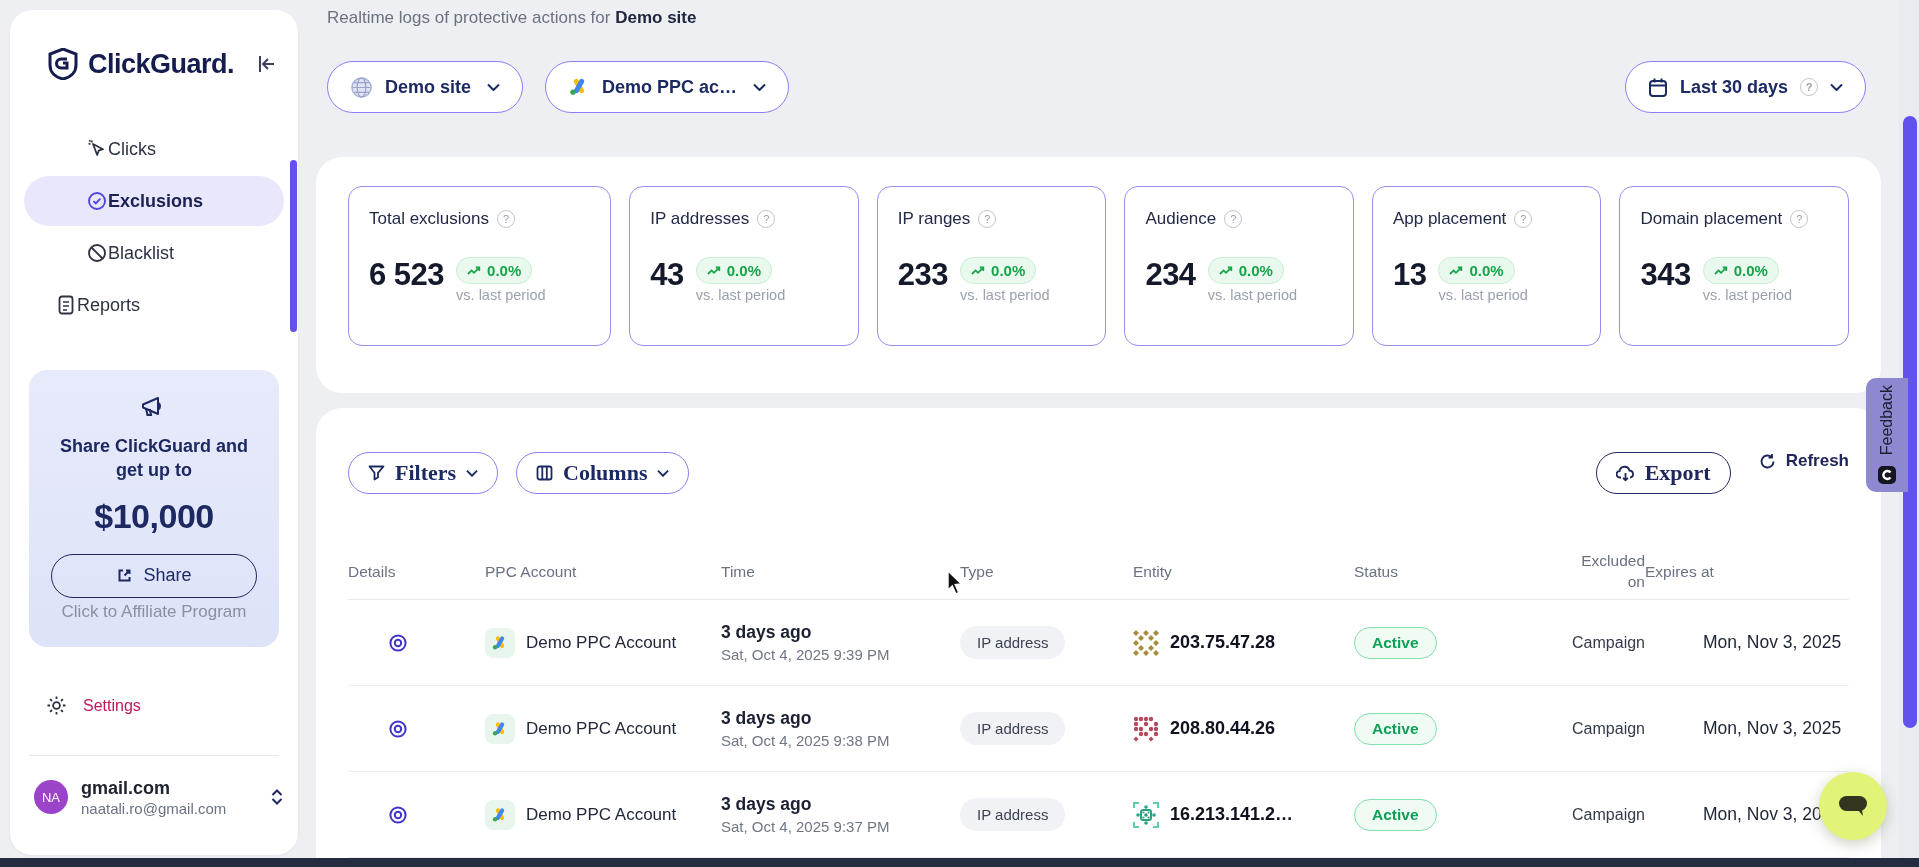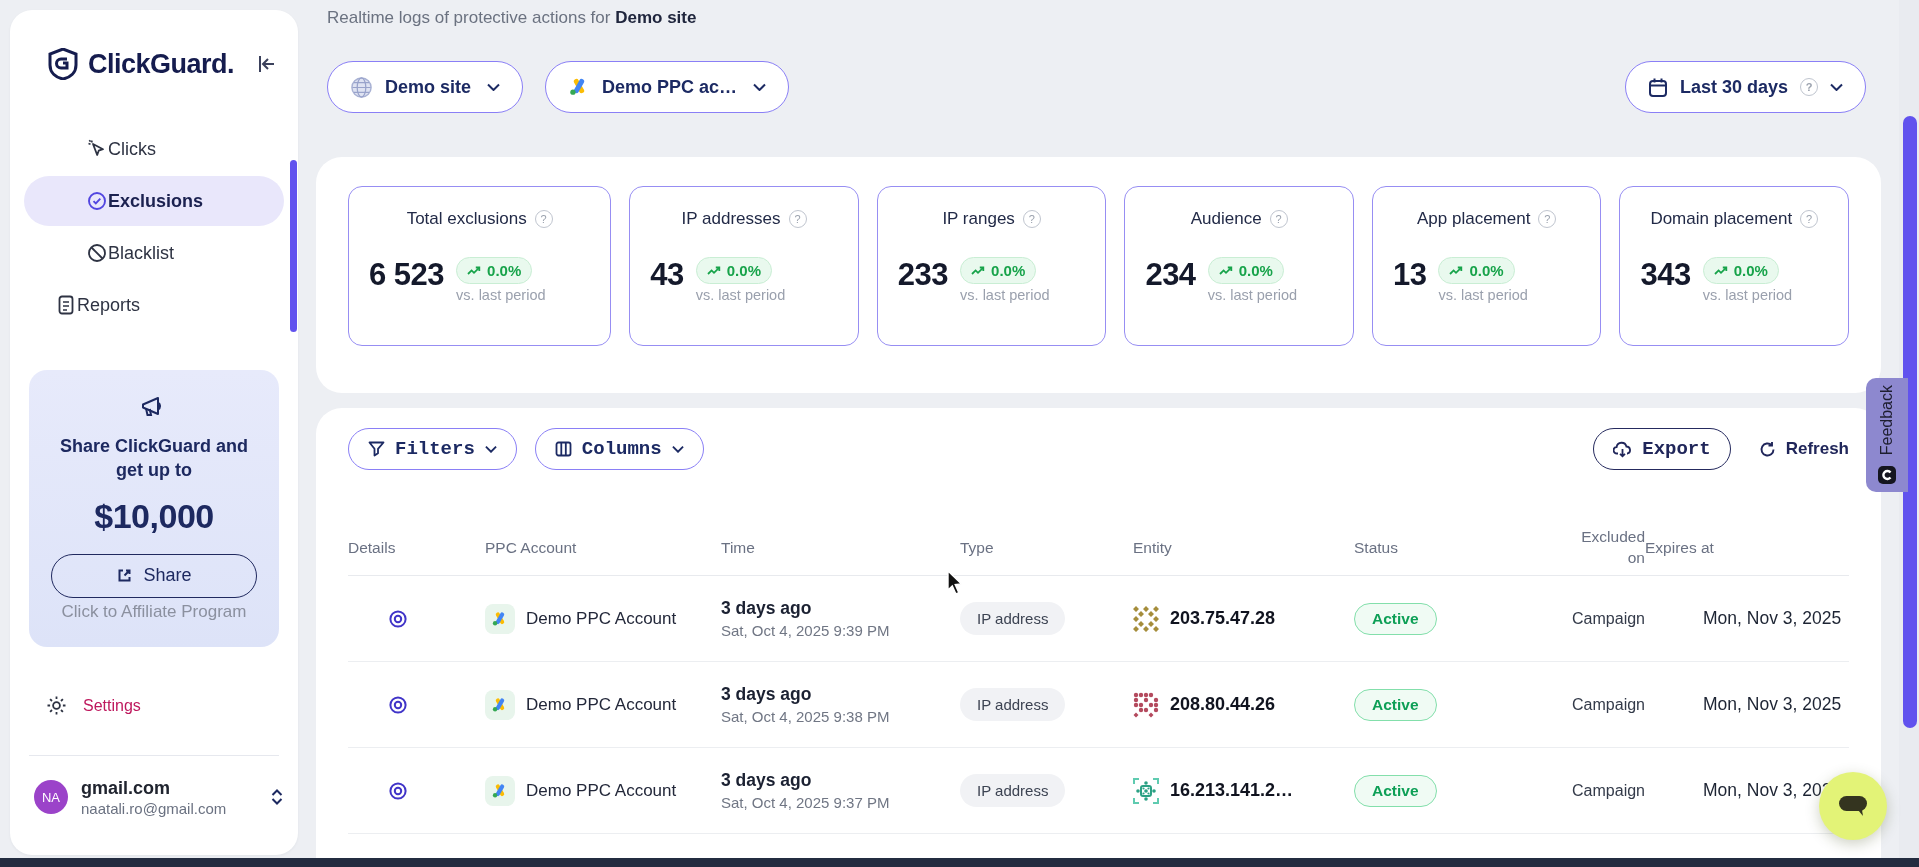--- a/index.html
+++ b/index.html
@@ -39,33 +39,33 @@
   .subtitle { position:absolute; left:327px; top:8px; font-size:17px; color:#6b7280; }
   .subtitle b { color:#20263d; }
   .selector-row { position:absolute; left:327px; top:61px; display:flex; gap:22px; }
   .pill { height:52px; border:1.5px solid #8a7ff6; background:#fff; border-radius:26px; display:flex; align-items:center; gap:12px; padding:0 22px; font-size:18px; color:#1c2a63; font-weight:600; cursor:pointer; font-family:inherit; }
   .date-pill { position:absolute; left:1625px; top:61px; }
 
   
   .stats-panel { position:absolute; left:316px; top:157px; width:1565px; height:236px; background:#fff; border-radius:26px; display:flex; gap:18px; padding:29px 32px; }
   .stat-card { flex:1; border:1.5px solid #978ef3; border-radius:14px; padding:22px 20px; height:160px; background:#fff; }
   .stat-card.wide { flex:1.18; }
-  .stat-label-row { display:flex; align-items:center; gap:8px; font-size:17px; color:#222a47;justify-content:center; }
+  .stat-label-row { display:flex; align-items:center; gap:8px; font-size:17px; color:#222a47; }
   .help-dot { width:18px; height:18px; border-radius:50%; border:1.5px solid #c0c5cf; color:#9aa1ad; font-size:11px; display:inline-flex; align-items:center; justify-content:center; cursor:pointer; flex:none; }
   .stat-value-row { display:flex; gap:12px; margin-top:28px; }
   .stat-num { font-size:31px; font-weight:700; color:#14192b; letter-spacing:-0.5px; }
   .delta-col { display:flex; flex-direction:column; gap:3px; }
   .delta-badge { display:inline-flex; align-items:center; gap:6px; background:#e9f9ee; border:1px solid #c9eed4; color:#17a34a; font-size:15px; font-weight:600; border-radius:999px; padding:4px 10px; width:max-content; }
   .delta-caption { font-size:14.5px; color:#9aa0ad; }
 
   
   .table-panel { position:absolute; left:316px; top:408px; width:1565px; height:600px; background:#fff; border-radius:26px 26px 0 0; padding:20px 32px 0; }
   .actions-row { display:flex; justify-content:space-between; align-items:center; }
   .actions-left { display:flex; gap:18px; }
-  .btn-pill { height:42px; border:1.5px solid #8a7ff6; border-radius:21px; background:#fff; display:flex; align-items:center; gap:10px; padding:0 19px; font-size:19px; color:#1c2a63; font-weight:600; cursor:pointer; font-family:Liberation Mono, monospace; }
+  .btn-pill { height:42px; border:1.5px solid #8a7ff6; border-radius:21px; background:#fff; display:flex; align-items:center; gap:10px; padding:0 19px; font-size:22px; color:#1c2a63; font-weight:600; cursor:pointer; font-family:Liberation Serif, serif;margin-top:24px; }
   .actions-right { display:flex; align-items:center; gap:28px; }
   .btn-export { border-color:#252a5e; color:#20265a; }
   .btn-ghost { border:none; background:none; display:flex; align-items:center; gap:10px; font-size:17px; color:#20265a; font-weight:600; cursor:pointer; font-family:inherit; }
 
   .t-grid { display:grid; grid-template-columns:137px 236px 239px 173px 221px 216px 75px 1fr; align-items:center; }
   .t-head { margin-top:50px; height:56px; border-bottom:1px solid #e8eaee; color:#6a7183; font-size:15.5px; }
   .t-head .hcell { padding-left:0; }
   .h-details { padding-left:30px; }
   .h-excluded { text-align:right; line-height:1.35; }
   .h-expires { padding-left:58px; }

